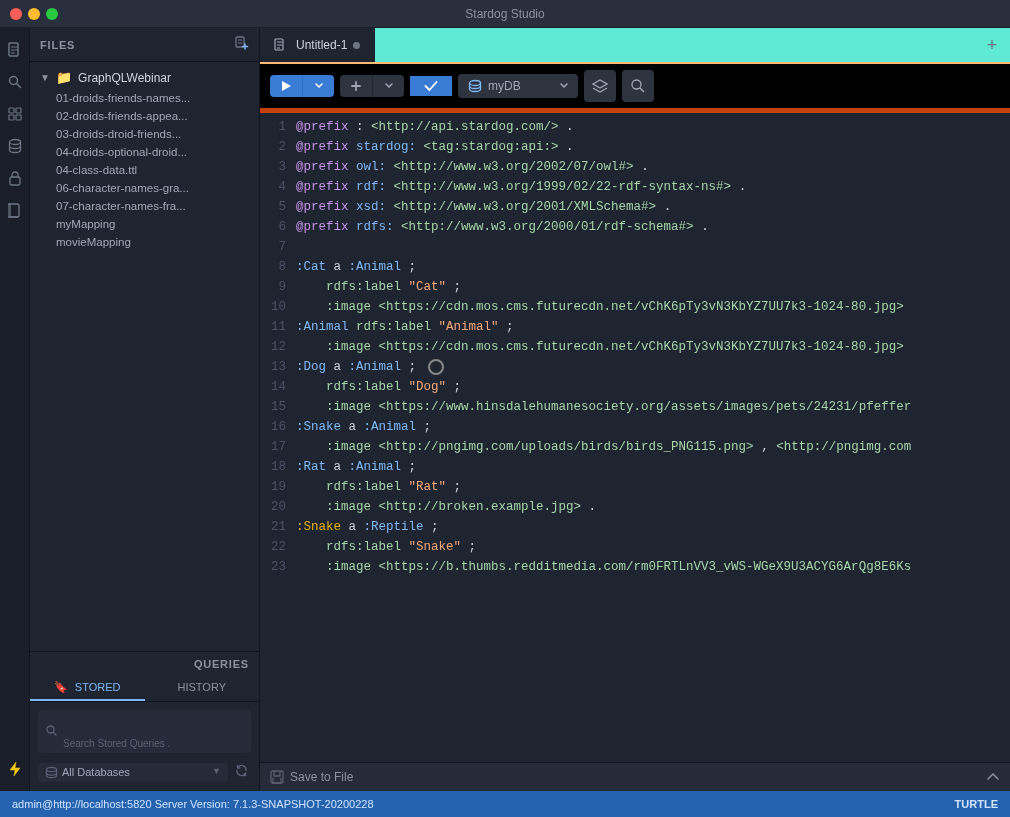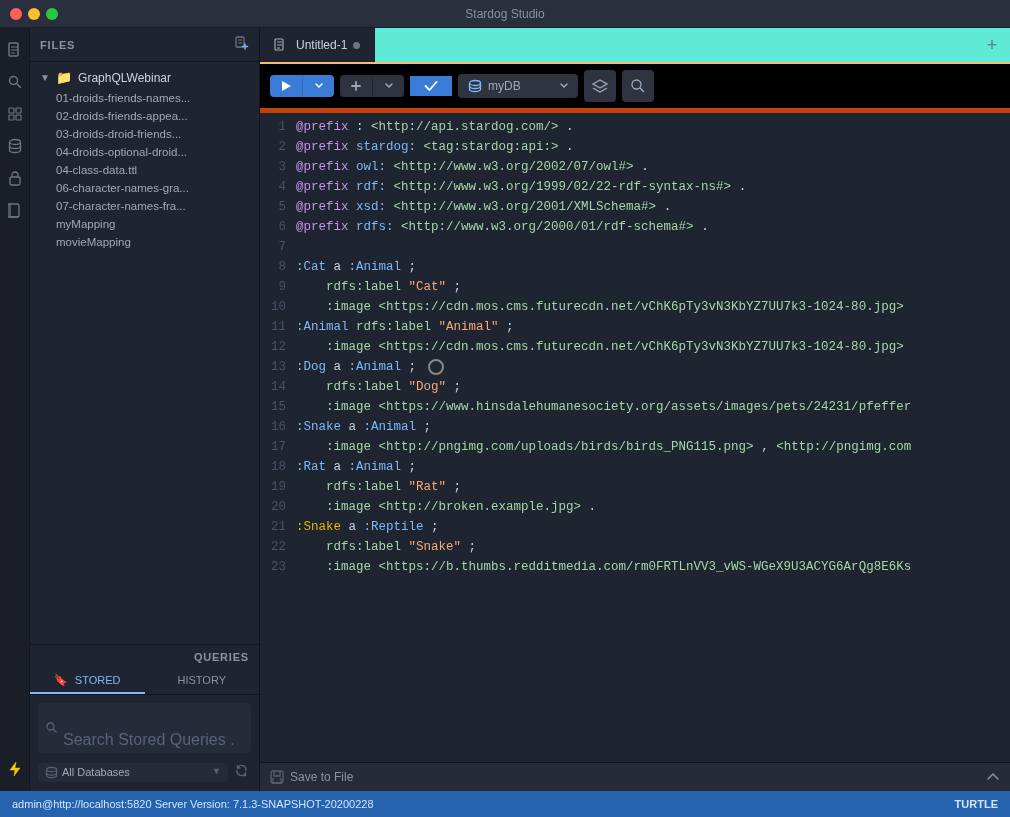--- a/index.html
+++ b/index.html
@@ -169,21 +169,21 @@
       background: #252b38;
       border-radius: 4px;
       padding: 4px 8px;
       gap: 6px;
     }
     .search-box input {
       background: none;
       border: none;
       outline: none;
       color: #a0a8b8;
-      font-size: 16px;
+      font-size: 10px;
       width: 100%;
       margin-top: 24px;
     }
     .search-box input::placeholder { color: #5a6278; }
     .search-icon { color: #5a6278; font-size: 11px; }
     .db-filter {
       margin: 0 8px 8px;
       display: flex;
       align-items: center;
       gap: 4px;

